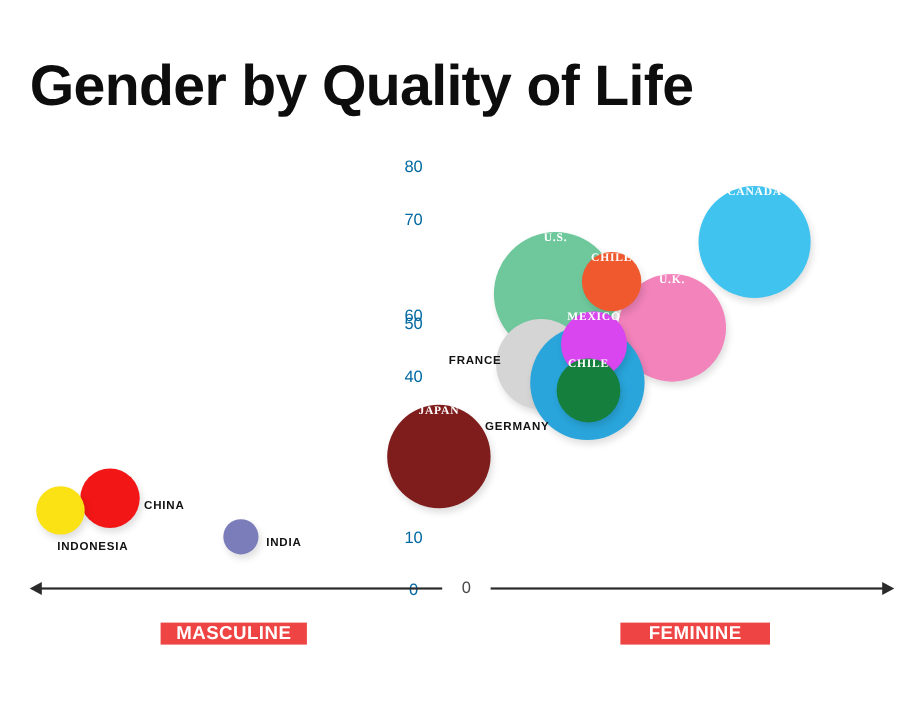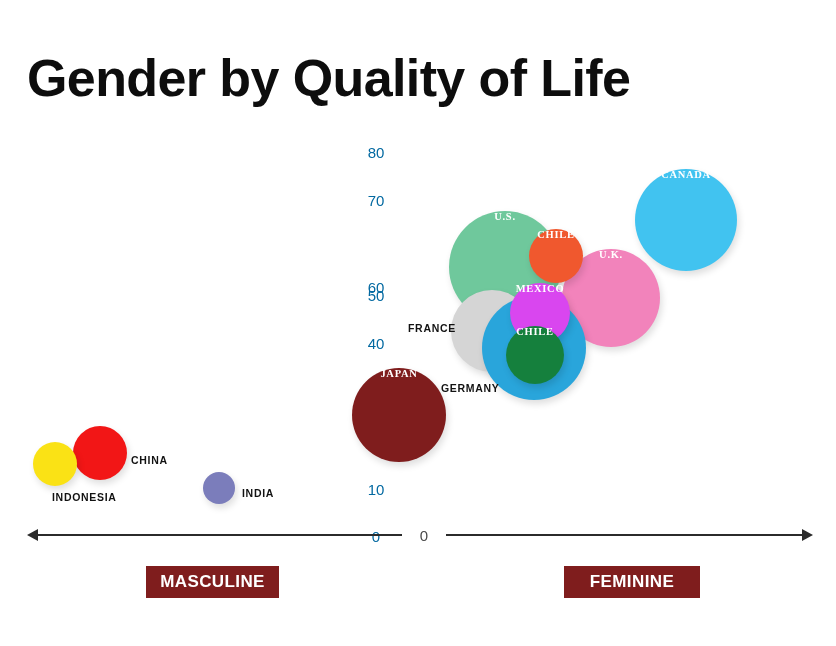--- a/index.html
+++ b/index.html
@@ -96,29 +96,29 @@
     position:absolute;
     top:535px;
     font-size:15px;
     color:#4a4a4a;
     transform:translate(-50%,-50%);
     background:#ffffff;
     padding:0 7px;
   }
   .endbox{
     position:absolute;
-    background:#7f1d1d;
+    background:#ef4444;
     color:#ffffff;
     font-size:17px;
     font-weight:bold;
     letter-spacing:0.4px;
     display:flex;
     align-items:center;
     justify-content:center;
-    height:32px;
+    height:20px;
   }
 </style>
 </head>
 <body>
 
 <div id="stage">
 
   <div class="title">Gender by Quality of Life</div>
 
   <div id="yaxis">

